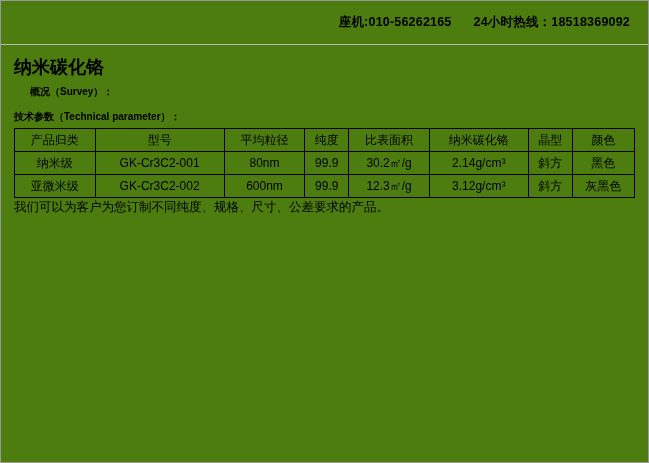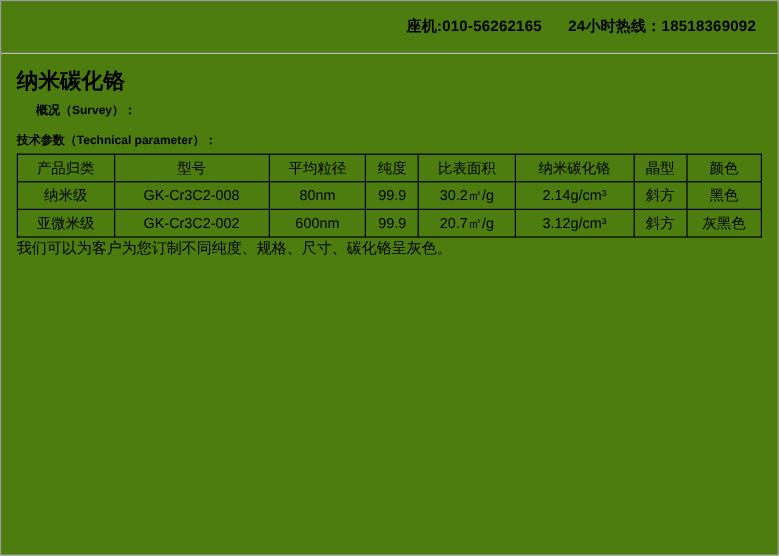--- a/index.html
+++ b/index.html
@@ -124,37 +124,37 @@
           <th>纯度</th>
           <th>比表面积</th>
           <th>纳米碳化铬</th>
           <th>晶型</th>
           <th>颜色</th>
         </tr>
       </thead>
       <tbody>
         <tr>
           <td>纳米级</td>
-          <td>GK-Cr3C2-008</td>
+          <td>GK-Cr3C2-001</td>
           <td>80nm</td>
           <td>99.9</td>
           <td>30.2㎡/g</td>
           <td>2.14g/cm³</td>
           <td>斜方</td>
           <td>黑色</td>
         </tr>
         <tr>
           <td>亚微米级</td>
           <td>GK-Cr3C2-002</td>
           <td>600nm</td>
           <td>99.9</td>
-          <td>20.7㎡/g</td>
+          <td>12.3㎡/g</td>
           <td>3.12g/cm³</td>
           <td>斜方</td>
           <td>灰黑色</td>
         </tr>
       </tbody>
     </table>
 
-    <p class="app-line">我们可以为客户为您订制不同纯度、规格、尺寸、碳化铬呈灰色。</p>
+    <p class="app-line">我们可以为客户为您订制不同纯度、规格、尺寸、公差要求的产品。</p>
 
   </div>
 </div>
 
 </body></html>

